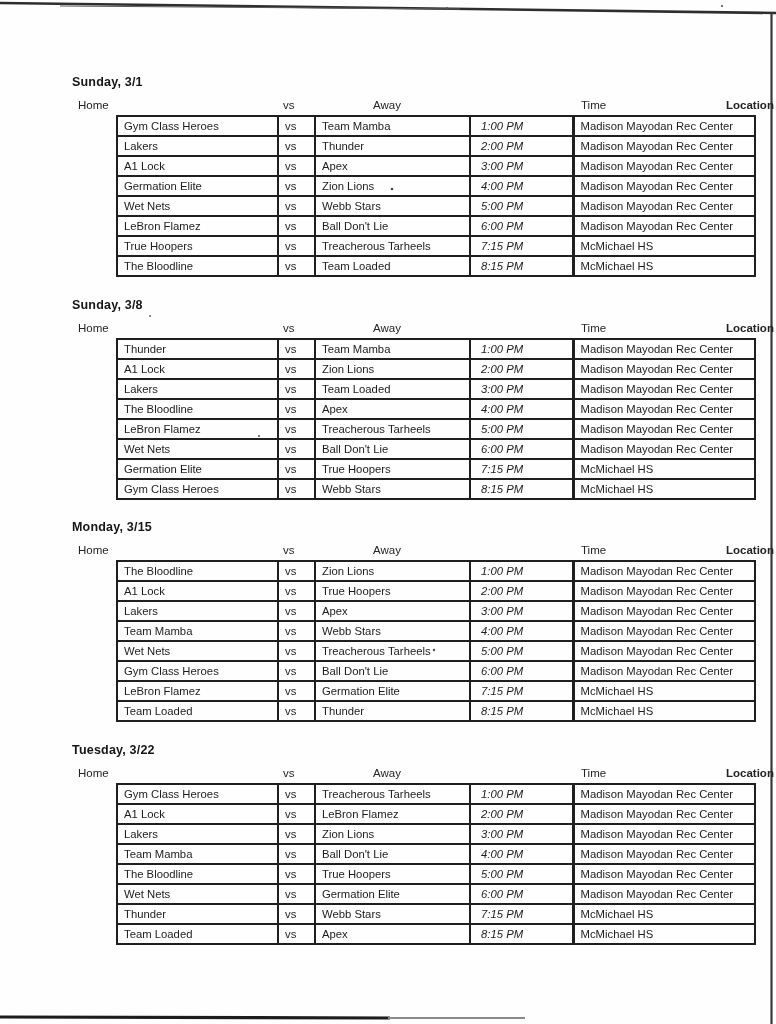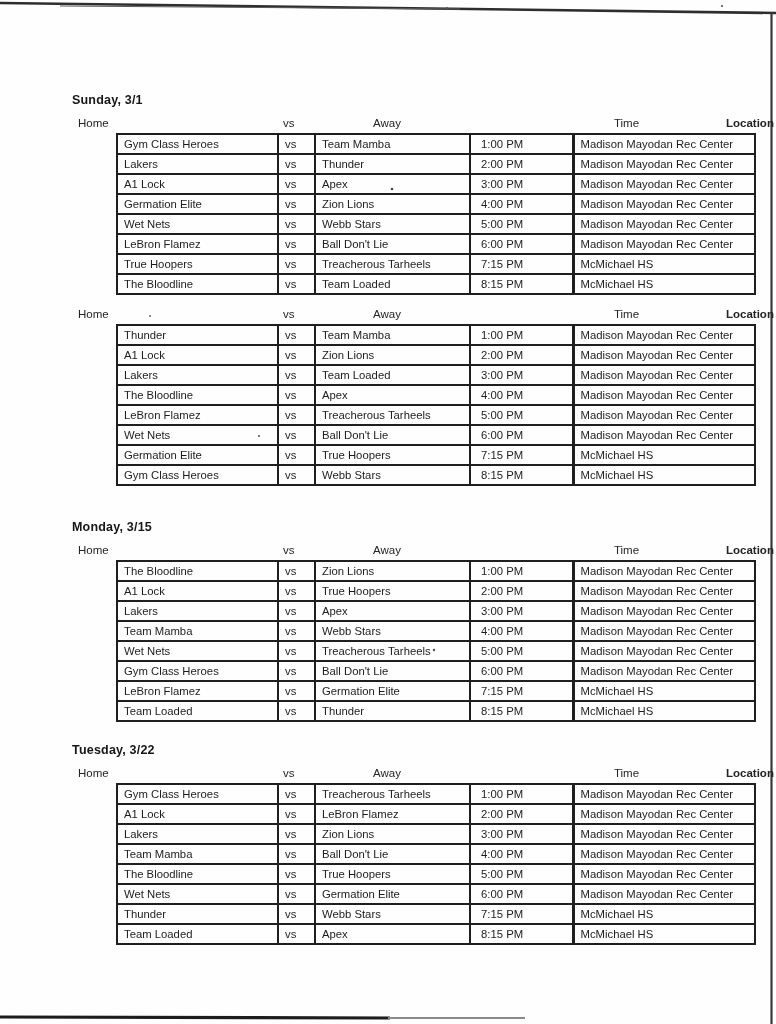--- a/index.html
+++ b/index.html
@@ -31,40 +31,40 @@
     display: grid;
     grid-template-columns: 161px 37px 155px 103px 182px;
     margin-top: 10px;
     font-size: 11.5px;
     color: #242424;
     gap: 48px;
   }
   .col-headers .h0 { padding-left: 6px; }
   .col-headers .h1 { padding-left: 2px; }
   .col-headers .h2 { padding-left: 7px; }
-  .col-headers .h3 { padding-left: 12px; text-align: center; }
+  .col-headers .h3 { padding-left: 12px; }
   .col-headers .h4 { padding-left: 6px; font-weight: bold; }
   table.sched {
     border-collapse: collapse;
     table-layout: fixed;
     width: 638px;
     margin-top: 4px;
     margin-left: 44px;
   }
   table.sched td {
     border: 2px solid #1f1f1f;
     height: 18px;
     font-size: 11.3px;
     color: #1c1c1c;
     padding: 0 2px 0 6px;
     white-space: nowrap;
     overflow: hidden;
     vertical-align: middle;
   }
-  table.sched td.c-time { padding-left: 10px; }
+  table.sched td.c-time { padding-left: 10px; font-style: italic; }
   table.sched td.c-loc  { padding-left: 6px; border-left-width: 3px; }
   .artifacts {
     position: absolute;
     top: 0; left: 0;
     width: 776px; height: 1024px;
     pointer-events: none;
   }
 </style>
 </head>
 <body>
@@ -77,21 +77,21 @@
   <line x1="388" y1="1018" x2="525" y2="1018" stroke="#8a8a8a" stroke-width="2"></line>
   <circle cx="447" cy="8" r="1.1" fill="#555"></circle>
   <circle cx="722" cy="6" r="1.1" fill="#555"></circle>
   <circle cx="392" cy="189" r="1.3" fill="#474747"></circle>
   <circle cx="259" cy="436" r="1.1" fill="#5a5a5a"></circle>
   <circle cx="434" cy="650" r="1.2" fill="#4e4e4e"></circle>
   <circle cx="150" cy="316" r="1.0" fill="#666"></circle>
 </svg>
 
 <div id="schedule-root">
-    <section class="day" style="top: 93px;">
+    <section class="day" style="top: 75px;">
       <div class="day-title">Sunday, 3/1</div>
       <div class="col-headers">
         <span class="h0">Home</span>
         <span class="h1">vs</span>
         <span class="h2">Away</span>
         <span class="h3">Time</span>
         <span class="h4">Location</span>
       </div>
       <table class="sched">
         <colgroup>
@@ -155,20 +155,21 @@
             <td class="c-home">The Bloodline</td>
             <td class="c-vs">vs</td>
             <td class="c-away">Team Loaded</td>
             <td class="c-time">8:15 PM</td>
             <td class="c-loc">McMichael HS</td>
           </tr>
         </tbody>
       </table>
     </section>
     <section class="day" style="top: 298px;">
+      <div class="day-title">Sunday, 3/8</div>
       <div class="col-headers">
         <span class="h0">Home</span>
         <span class="h1">vs</span>
         <span class="h2">Away</span>
         <span class="h3">Time</span>
         <span class="h4">Location</span>
       </div>
       <table class="sched">
         <colgroup>
           <col style="width: 161px;">

